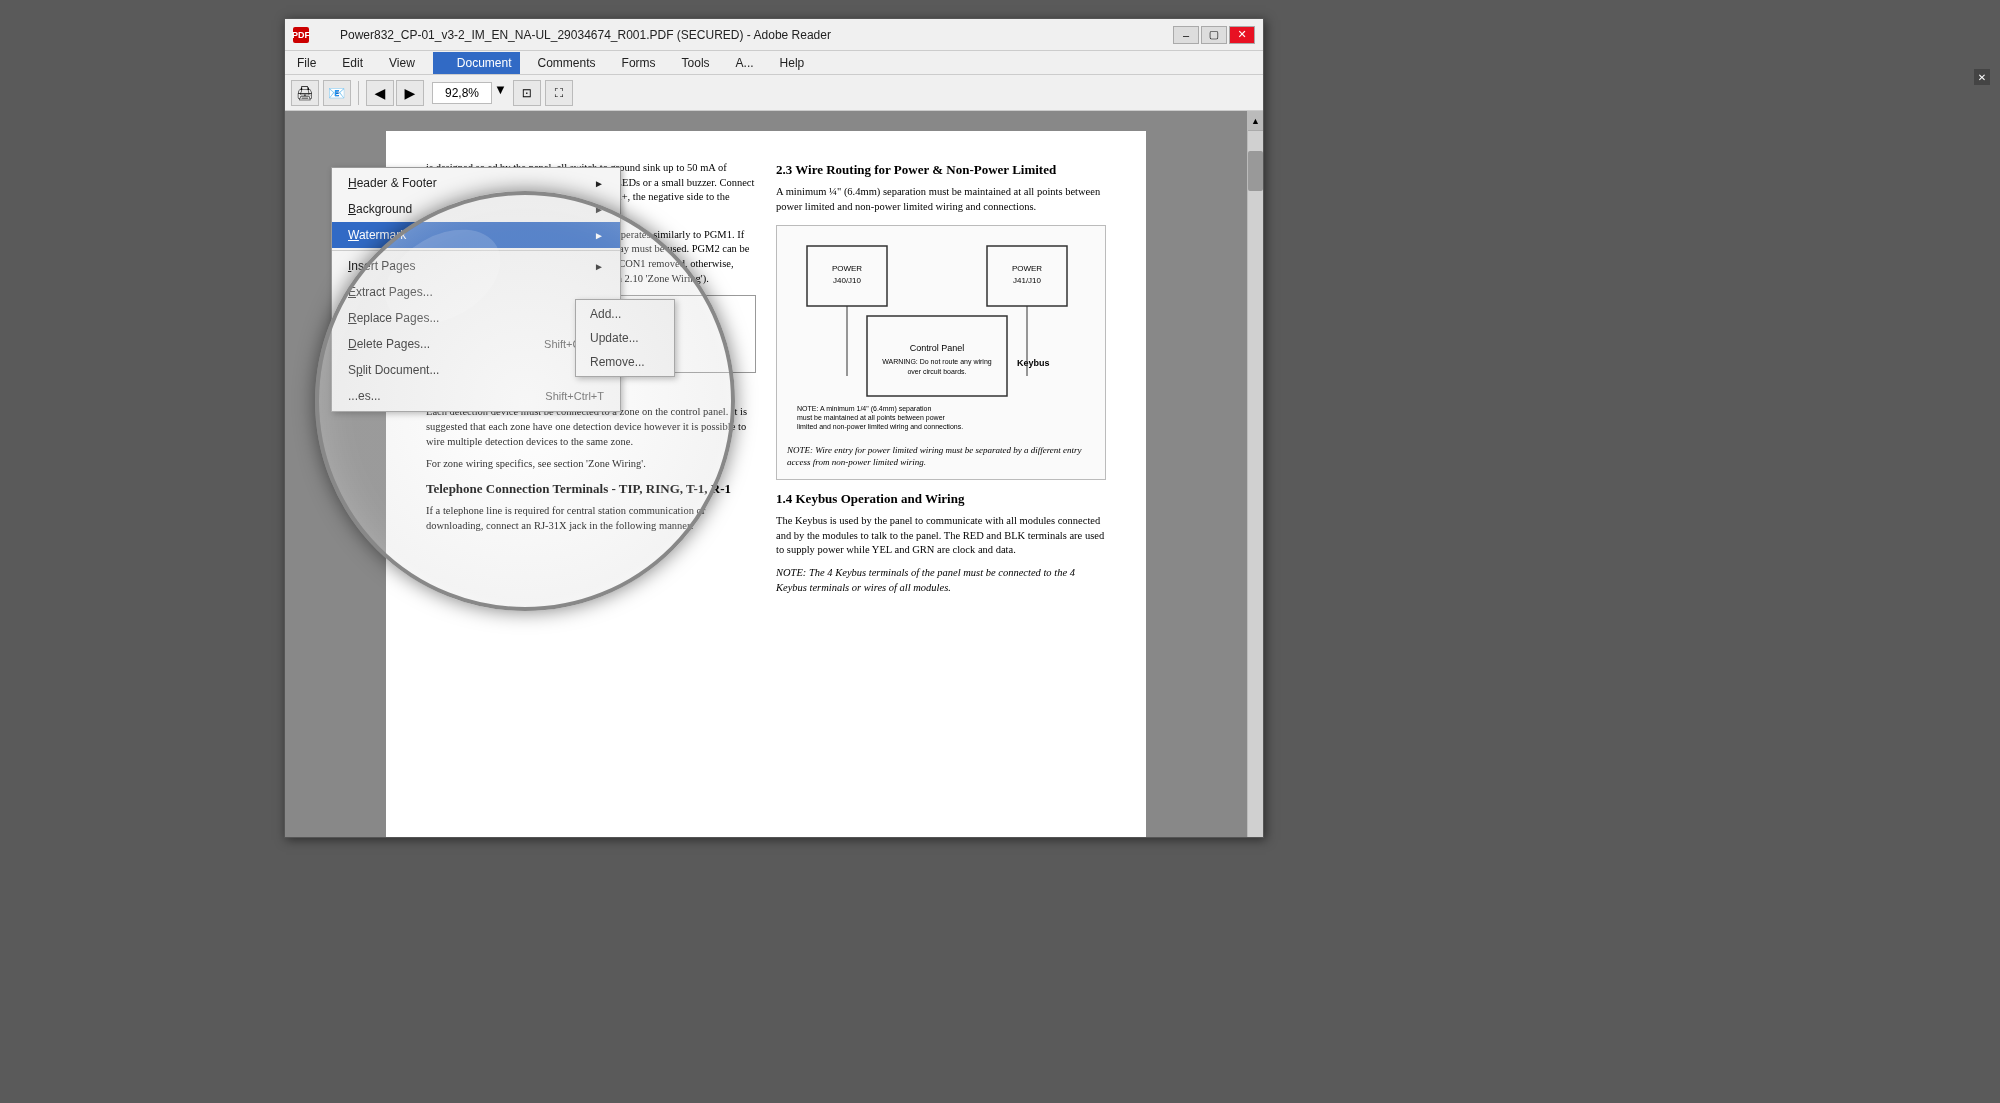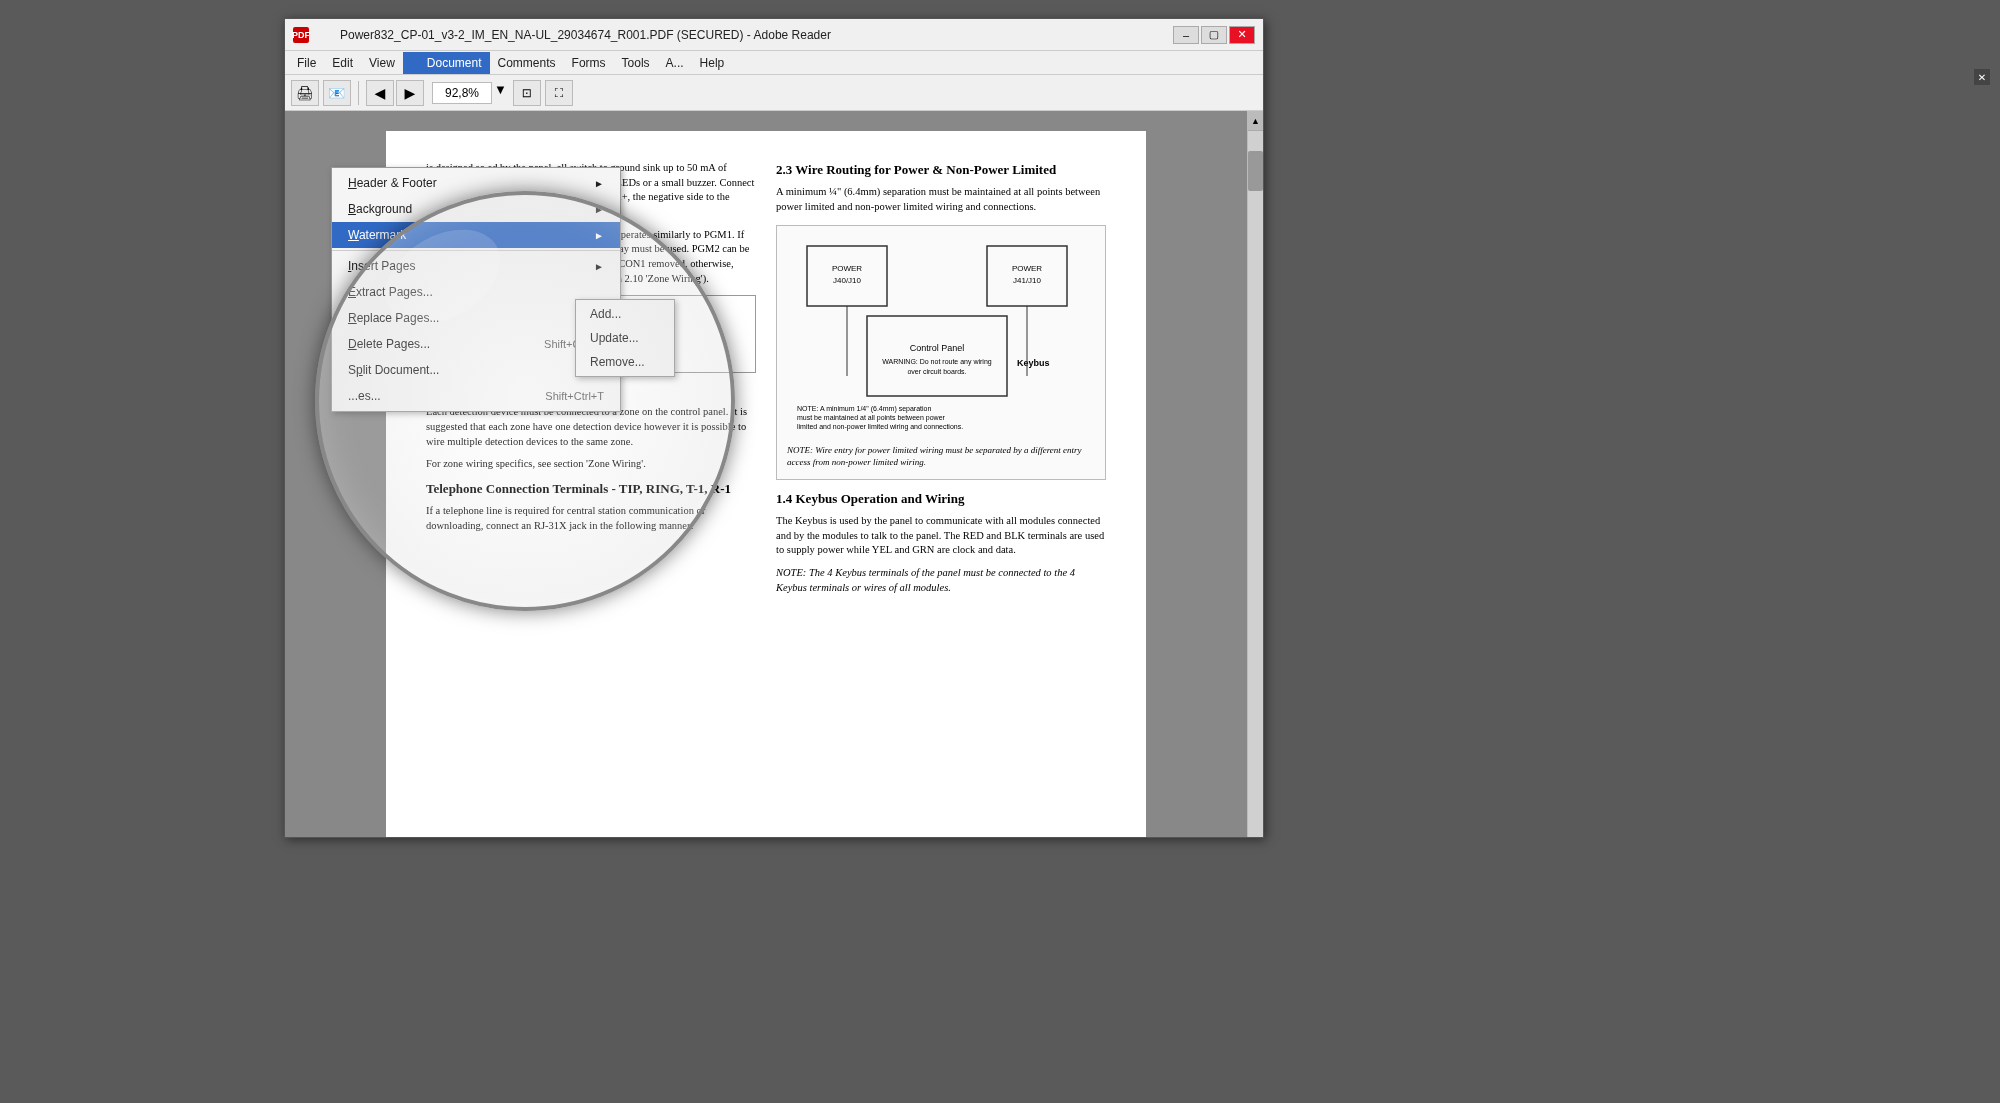--- a/index.html
+++ b/index.html
@@ -71,20 +71,21 @@
     .win-btn.close { background: #e81123; color: white; }
 
     
     .menu-bar {
       background: #f0f0f0;
       height: 24px;
       display: flex;
       align-items: center;
       padding: 0 4px;
       border-bottom: 1px solid #ccc;
+      gap: 10px;
     }
     .menu-item {
       padding: 2px 8px;
       font-size: 12px;
       color: #222;
       cursor: pointer;
       height: 22px;
       display: flex;
       align-items: center;
     }

